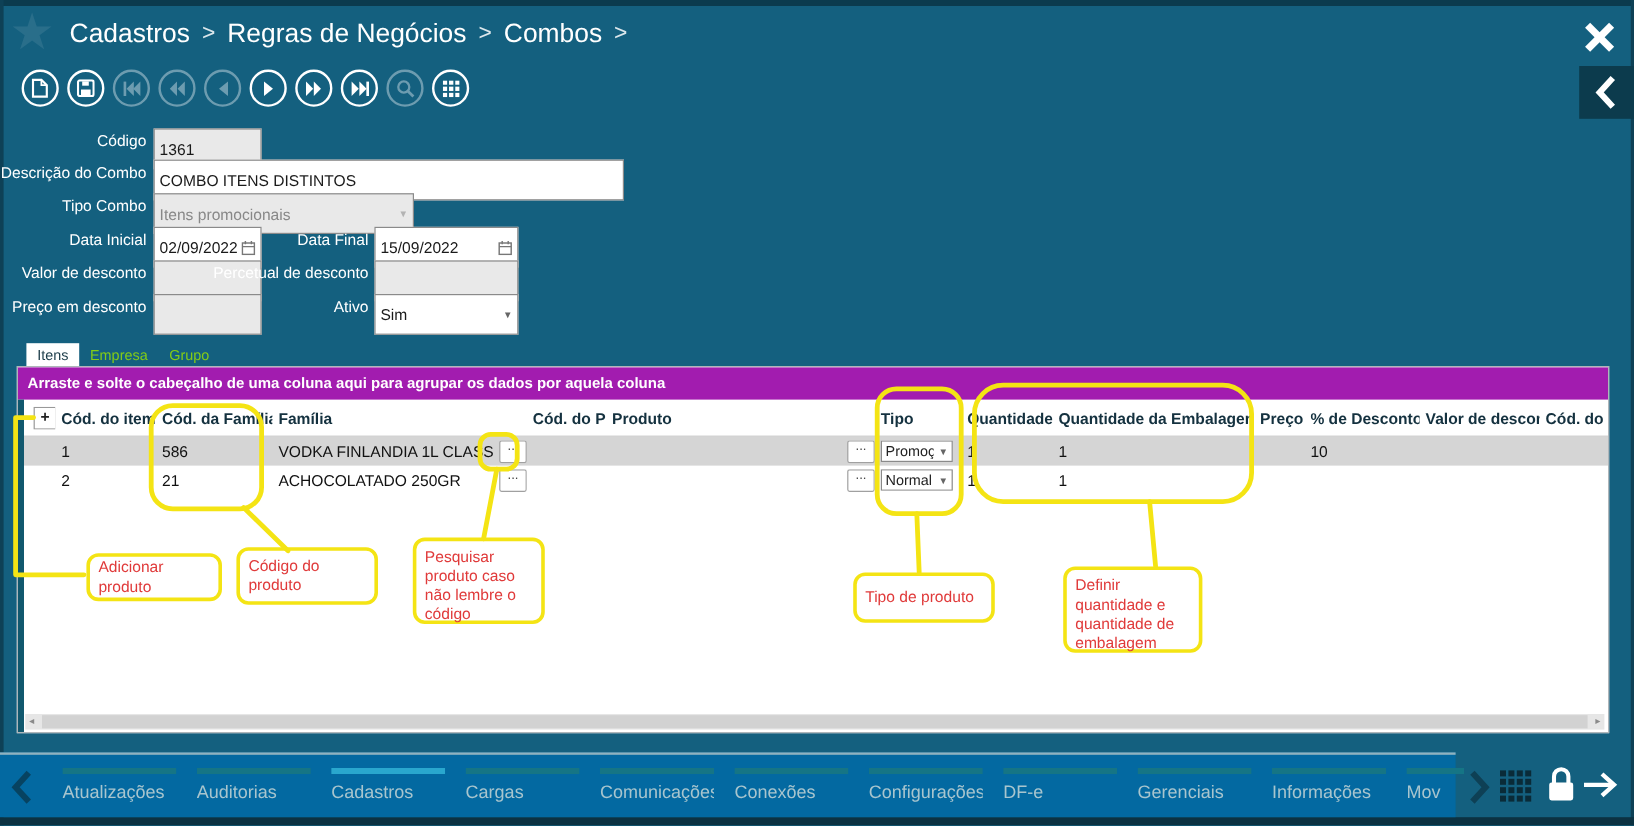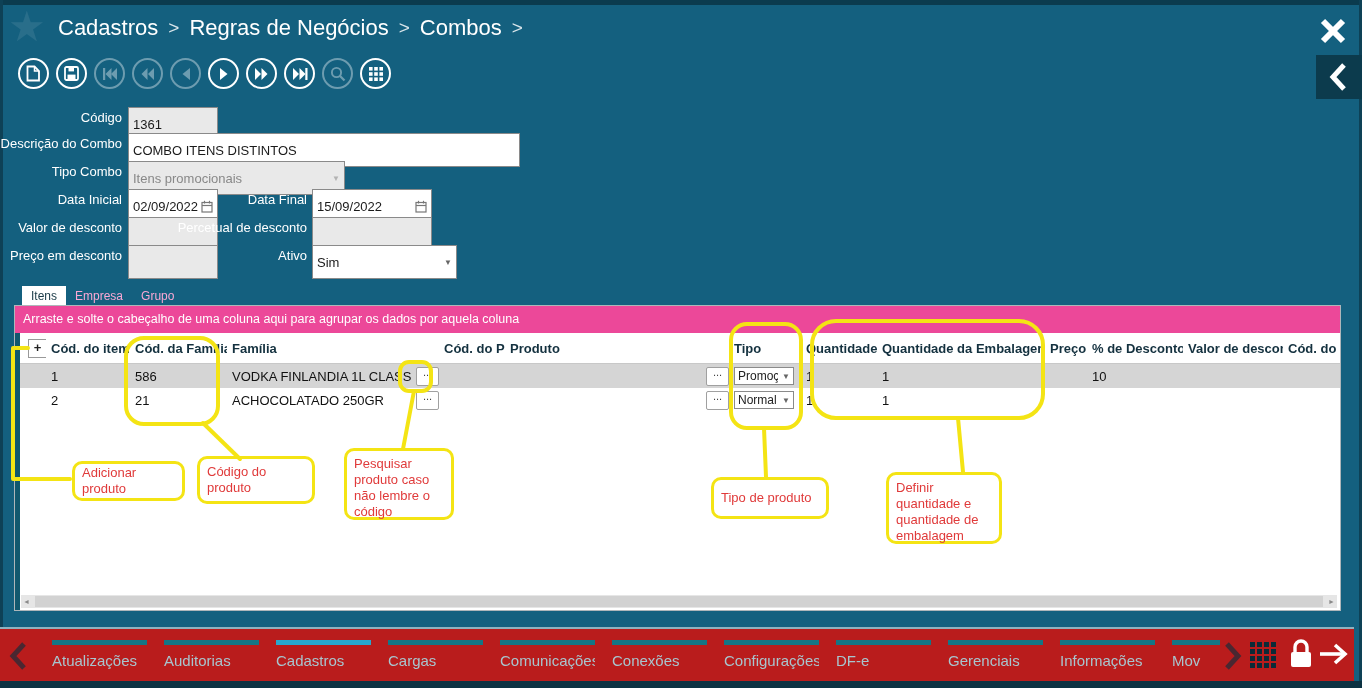--- a/index.html
+++ b/index.html
@@ -34,28 +34,28 @@
   .f-label{color:#fff;font-size:13px;text-align:right;line-height:21px;}
   .f-input{box-sizing:border-box;height:21px;border:1px solid #8a8a8a;background:#fff;
     font-size:13px;color:#1a1a1a;line-height:19px;padding:16px 4px;display:flex;align-items:center;}
   .f-input.disabled{background:#E9E9E9;color:#888;}
   .f-input .grow{flex:1;overflow:hidden;white-space:nowrap;}
   .dd-arrow{font-size:8px;color:#666;margin-left:4px;flex:0 0 auto;}
   .dd-arrow.faded{color:#b3b3b3;}
 
   
   .tabs{left:22px;top:286px;display:flex;align-items:flex-end;height:19px;}
-  .tab{font-size:12px;color:#f9a8d4;padding:3px 9px 2px 9px;cursor:pointer;line-height:14px;}
+  .tab{font-size:12px;color:#84cc16;padding:3px 9px 2px 9px;cursor:pointer;line-height:14px;}
   .tab.active{background:#fff;color:#1A3A47;}
 
   
   .grid{left:14px;top:305px;width:1327px;height:306px;background:#fff;
     border:1px solid #AEB6BA;box-sizing:border-box;overflow:hidden;}
-  .group-bar{height:27px;background:#ec4899;color:#fff;font-size:12.5px;
-    line-height:27px;padding-left:8px;}
+  .group-bar{height:27px;background:#a21caf;color:#fff;font-size:12.5px;
+    line-height:27px;padding-left:8px;font-weight:bold;}
   .left-strip{position:absolute;left:0;top:27px;width:5px;height:278px;background:#11586E;}
   .g-head{display:flex;align-items:center;height:30px;margin-left:5px;
     border-bottom:1px solid #C8C8C8;font-weight:bold;font-size:13px;color:#14313F;}
   .g-row{display:flex;align-items:center;height:24px;margin-left:5px;font-size:13px;color:#111;}
   .g-row.selected{background:#D5D5D5;}
   .gc{box-sizing:border-box;padding-left:5px;overflow:hidden;white-space:nowrap;flex:0 0 auto;}
   .c-plus{width:26px;}.c-item{width:84px;}.c-codfam{width:97px;}.c-fam{width:184px;}
   .c-s1{width:28px;}.c-codprod{width:66px;}.c-prod{width:196px;}.c-s2{width:28px;}
   .c-tipo{width:72px;}.c-qtd{width:76px;}.c-qemb{width:168px;}.c-preco{width:42px;}
   .c-pdesc{width:96px;}.c-vdesc{width:100px;}.c-codp{width:70px;}
@@ -70,21 +70,21 @@
     display:flex;align-items:center;justify-content:space-between;padding:0 2px;box-sizing:border-box;}
   .h-scroll .thumb{position:absolute;left:14px;right:14px;top:1px;bottom:1px;background:#D2D2D2;}
   .h-scroll .arr{font-size:7px;color:#8a8a8a;z-index:1;}
 
   
   .ann-overlay{left:0;top:0;width:1362px;height:688px;pointer-events:none;z-index:50;}
   .ann-box{position:absolute;border:3px solid #F4E414;border-radius:10px;color:#E03A3A;
     font-size:13px;line-height:16px;padding:5px 7px;box-sizing:border-box;z-index:51;pointer-events:none;}
 
   
-  .bottom-nav{left:0;top:627px;width:1354px;height:54px;background:#b91c1c;
+  .bottom-nav{left:0;top:627px;width:1213px;height:54px;background:#0369a1;
     border-top:2px solid #8FB2BF;box-sizing:border-box;}
   .nav-items{position:absolute;left:52px;top:11px;display:flex;}
   .nav-item{width:95px;margin-right:17px;cursor:pointer;flex:0 0 auto;overflow:hidden;}
   .nav-item .bar{height:5px;background:#157585;margin-bottom:7px;}
   .nav-item.active .bar{background:#29A7CE;}
   .nav-item .lbl{font-size:15px;color:#A8C5CE;white-space:nowrap;}
   .nav-item.truncated{width:48px;}
   .nav-chevron{position:absolute;top:12px;opacity:.85;}
   .icon-grid-dark{position:absolute;left:1250px;top:13px;width:26px;height:26px;
     display:grid;grid-template-columns:repeat(4,5px);grid-template-rows:repeat(4,5px);gap:2px;cursor:pointer;}
@@ -236,21 +236,21 @@
 <div class="abs f-label" style="left:150px;top:217px;width:157px;">Percetual de desconto</div>
 <div class="abs f-input disabled" style="left:312px;top:217px;width:120px;">
   <span class="grow"></span>
 </div>
 
 <div class="abs f-label" style="left:0;top:245px;width:122px;">Preço em desconto</div>
 <div class="abs f-input disabled" style="left:128px;top:245px;width:90px;">
   <span class="grow"></span>
 </div>
 <div class="abs f-label" style="left:150px;top:245px;width:157px;">Ativo</div>
-<div class="abs f-input" style="left:312px;top:245px;width:145px;">
+<div class="abs f-input" style="left:312px;top:245px;width:120px;">
   <span class="grow">Sim</span>
   <span class="dd-arrow">▼</span>
 </div>
 
 <div class="abs tabs">
   <div class="tab active">Itens</div>
   <div class="tab">Empresa</div>
   <div class="tab">Grupo</div>
 </div>
 

